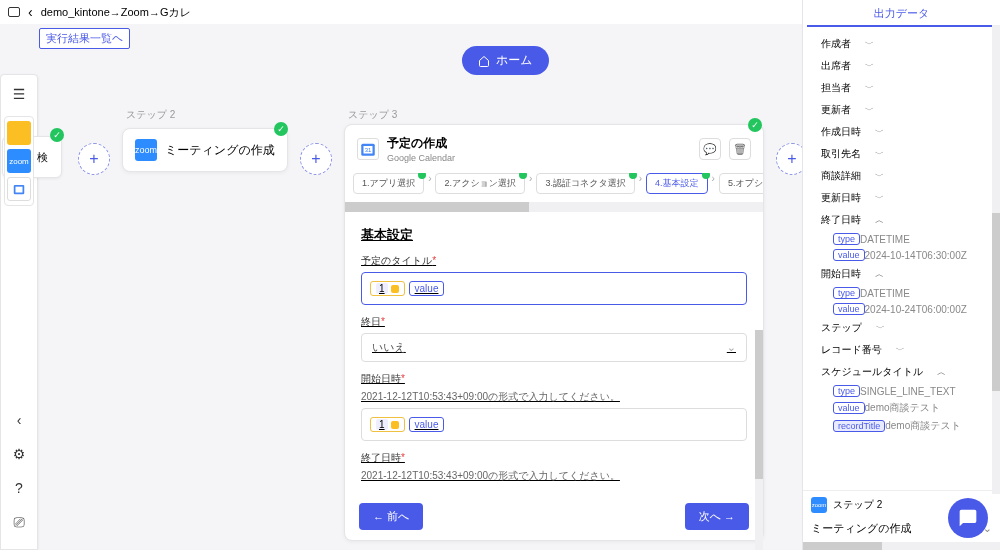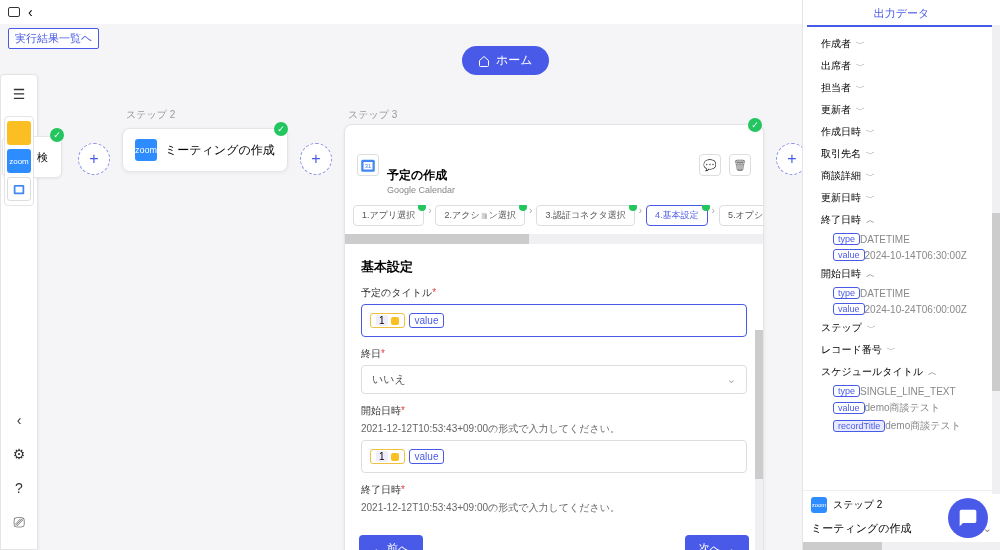--- a/index.html
+++ b/index.html
@@ -2,21 +2,21 @@
 <html><head>
 <meta charset="utf-8">
 <style>
 * { margin: 0; padding: 0; box-sizing: border-box; font-family: -apple-system, BlinkMacSystemFont, "Segoe UI", sans-serif; }
 body { width: 1000px; height: 550px; overflow: hidden; position: relative; background: #f5f5f7; }
 .topbar { height: 24px; background: #fff; display: flex; align-items: center; padding: 0 8px; gap: 8px; font-size: 11px; }
 .topbar .spacer { flex: 1; }
 .folder-icon { width: 12px; height: 10px; border: 1px solid #333; border-radius: 2px; }
 .back-chevron { font-size: 14px; }
 .sub-bar { padding: 4px 8px; }
-.sub-link { display: inline-block; border: 1px solid #4a5ae8; color: #4a5ae8; padding: 2px 6px; font-size: 11px; border-radius: 2px; background: #fff; }
+.sub-link { display: inline-block; border: 1px solid #4a5ae8; color: #4a5ae8; padding: 2px 6px; font-size: 11px; border-radius: 2px; background: #fff; margin-left: 31px; }
 .home-btn { position: absolute; top: 46px; left: 462px; background: #4a5ae8; color: #fff; padding: 6px 16px; border-radius: 18px; font-size: 12px; display: flex; align-items: center; gap: 6px; }
 .home-icon { width: 12px; height: 12px; }
 .left-rail { position: absolute; left: 0; top: 74px; width: 38px; background: #fff; border-radius: 4px 4px 0 0; border: 1px solid #e5e5e8; display: flex; flex-direction: column; align-items: center; padding: 8px 0; gap: 8px; box-shadow: 0 1px 3px rgba(0,0,0,0.08); }
 .left-rail .bottom-group { margin-top: auto; display: flex; flex-direction: column; gap: 12px; padding-bottom: 8px; align-items: center; }
 .rail-btn { width: 22px; height: 22px; display: flex; align-items: center; justify-content: center; font-size: 14px; color: #333; }
 .rail-icon { width: 22px; height: 22px; border-radius: 3px; display: flex; align-items: center; justify-content: center; font-size: 9px; color: #fff; }
 .left-rail-apps { position: absolute; left: 4px; top: 116px; width: 30px; background: #fff; border: 1px solid #e5e5e8; border-radius: 4px; padding: 4px 0; display: flex; flex-direction: column; align-items: center; gap: 4px; z-index: 5; }
 .app-chip { width: 24px; height: 24px; border-radius: 3px; display: flex; align-items: center; justify-content: center; font-size: 8px; color: #fff; }
 .kintone { background: #fbbf24; }
 .zoom { background: #2d8cff; }
@@ -31,58 +31,59 @@
 .step-sub { font-size: 9px; color: #888; margin-top: 1px; }
 .card-actions { margin-left: auto; display: flex; gap: 8px; }
 .icon-btn { width: 22px; height: 22px; border: 1px solid #ddd; border-radius: 4px; display: flex; align-items: center; justify-content: center; font-size: 11px; color: #666; }
 .tabs { display: flex; gap: 4px; padding: 0 8px 8px; overflow-x: hidden; align-items: flex-start; }
 .tab { position: relative; border: 1px solid #ddd; border-radius: 4px; padding: 3px 8px; font-size: 9px; color: #555; white-space: nowrap; }
 .tab.active { border-color: #4a5ae8; color: #4a5ae8; }
 .tab .mini-dot { position: absolute; top: -3px; right: -3px; width: 8px; height: 8px; background: #22c55e; border-radius: 50%; }
 .tab-sep { font-size: 10px; color: #aaa; }
 .hscroll { height: 10px; background: #f0f0f2; position: relative; }
 .hscroll .thumb { position: absolute; height: 100%; background: #ccc; }
-.form-area { padding: 14px 16px 6px; position: relative; }
+.form-area { padding: 14px 16px 6px; position: relative; text-decoration: underline; }
 .form-area h3 { font-size: 13px; font-weight: 600; margin-bottom: 10px; }
 .field-label { font-size: 10px; color: #333; margin-bottom: 4px; }
 .req { color: #e53e3e; }
 .token-input { border: 1px solid #4a5ae8; border-radius: 4px; padding: 8px; display: flex; gap: 4px; align-items: center; }
 .token-input.plain { border-color: #ddd; }
 .num-pill { display: inline-flex; align-items: center; gap: 3px; background: #fff; border: 1px solid #f0c040; border-radius: 3px; padding: 1px 5px; font-size: 10px; }
 .num-pill .n { background: #eef; border-radius: 2px; padding: 0 3px; }
 .dot-small { width: 8px; height: 8px; background: #fbbf24; border-radius: 2px; }
 .value-pill { background: #fff; border: 1px solid #4a5ae8; color: #4a5ae8; border-radius: 3px; padding: 1px 5px; font-size: 10px; }
 .select-box { border: 1px solid #ddd; border-radius: 4px; padding: 6px 10px; font-size: 11px; display: flex; justify-content: space-between; align-items: center; color: #555; }
 .hint { font-size: 10px; color: #666; margin-bottom: 4px; }
 .vscroll { position: absolute; right: 0; top: 205px; width: 8px; height: 270px; background: #f0f0f2; }
 .vscroll .vthumb { position: absolute; width: 100%; background: #ccc; }
 .button-row { display: flex; justify-content: space-between; padding: 10px 14px; }
 .btn-primary { background: #4a5ae8; color: #fff; border: none; padding: 6px 14px; border-radius: 4px; font-size: 11px; }
 .right-panel { position: absolute; right: 0; top: 0; width: 198px; height: 550px; background: #fff; border-left: 1px solid #e5e5e8; display: flex; flex-direction: column; font-size: 10px; }
 .right-panel .tab-head { text-align: center; color: #4a5ae8; padding: 6px 0 4px; font-size: 11px; border-bottom: 2px solid #4a5ae8; margin: 0 4px; }
 .right-panel .content { padding: 6px 8px; overflow: hidden; flex: 1; position: relative; }
-.data-row { display: flex; align-items: center; gap: 5px; padding: 4px 10px; font-size: 10px; cursor: pointer; }
+.data-row { display: flex; align-items: center; gap: 14px; padding: 4px 10px; font-size: 10px; cursor: pointer; }
 .data-row .chev { font-size: 9px; color: #666; }
 .sub-data { padding: 2px 0 2px 22px; display: flex; align-items: center; gap: 0; font-size: 10px; color: #888; }
 .type-pill { border: 1px solid #4a5ae8; color: #4a5ae8; border-radius: 3px; padding: 0 4px; font-size: 9px; background: #fff; }
 .type-pill.sel { background: #e8eaff; }
 .step2-footer { border-top: 1px solid #eee; padding: 6px 8px; display: flex; align-items: center; gap: 6px; }
 .step2-title { padding: 2px 8px 6px; font-size: 11px; display: flex; justify-content: space-between; align-items: center; }
 .right-vscroll { position: absolute; right: 0; top: 25px; width: 8px; bottom: 56px; background: #f0f0f2; }
 .right-vscroll .vthumb { position: absolute; width: 100%; background: #ccc; top: 0; height: 40px; }
 .right-hscroll { height: 8px; background: #f0f0f2; position: relative; margin: 0; }
 .right-hscroll .thumb { position: absolute; height: 100%; background: #ccc; left: 0; width: 40%; }
 .chat-fab { position: absolute; bottom: 12px; right: 12px; width: 40px; height: 40px; border-radius: 50%; background: #4a5ae8; color: #fff; display: flex; align-items: center; justify-content: center; z-index: 100; }
 </style>
 </head>
 <body>
 
 <div class="topbar">
   <div class="folder-icon"></div>
   <span class="back-chevron">‹</span>
+  <span>demo_kintone→Zoom→Gカレ</span>
   <span class="spacer"></span>
   <span>シ</span>
 </div>
 
 <div class="sub-bar">
   <a class="sub-link">実行結果一覧ヘ</a>
 </div>
 
 <div class="home-btn">
   <svg class="home-icon" viewBox="0 0 24 24" fill="none" stroke="#fff" stroke-width="2">
@@ -137,21 +138,21 @@
 <div class="step-card" style="left:344px; top:124px; width:420px;">
   <div class="head">
     <div class="rail-icon" style="background:#fff;border:1px solid #ddd;">
       <svg viewBox="0 0 24 24" width="18" height="18">
           <rect x="3" y="5" width="18" height="16" rx="2" fill="#4285f4"></rect>
           <rect x="6" y="8" width="12" height="10" fill="#fff"></rect>
           <text x="12" y="16" font-size="8" text-anchor="middle" fill="#4285f4">31</text>
         </svg>
     </div>
     <div>
-      <div class="step-title" style="font-weight:600;margin-top:32px;">予定の作成</div>
+      <div class="step-title" style="font-weight:600;">予定の作成</div>
       <div class="step-sub">Google Calendar</div>
     </div>
     <div class="card-actions">
       <div class="icon-btn">💬</div>
       <div class="icon-btn">🗑</div>
     </div>
   </div>
   <div class="tabs" id="tabs-row">
       <div class="tab">1.アプリ選択<span class="mini-dot"></span></div>
       <span class="tab-sep">›</span>

